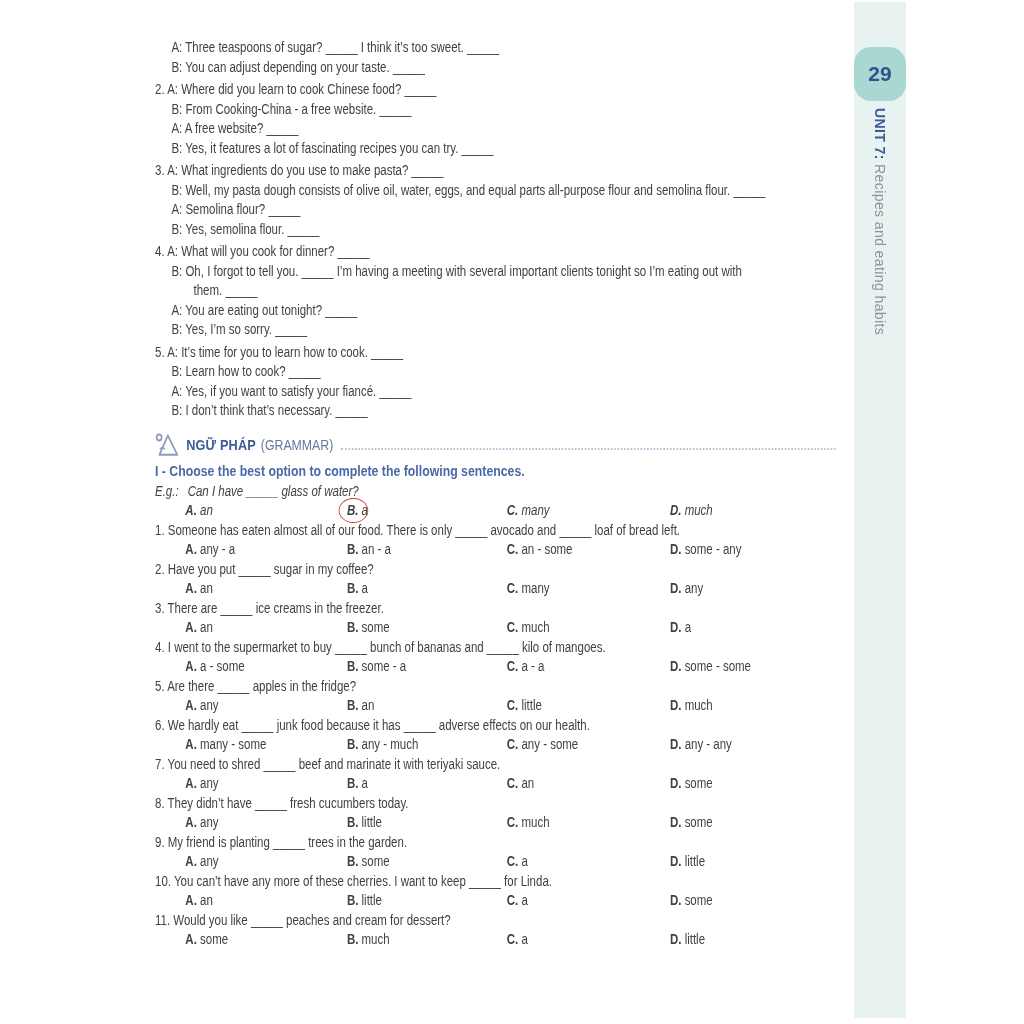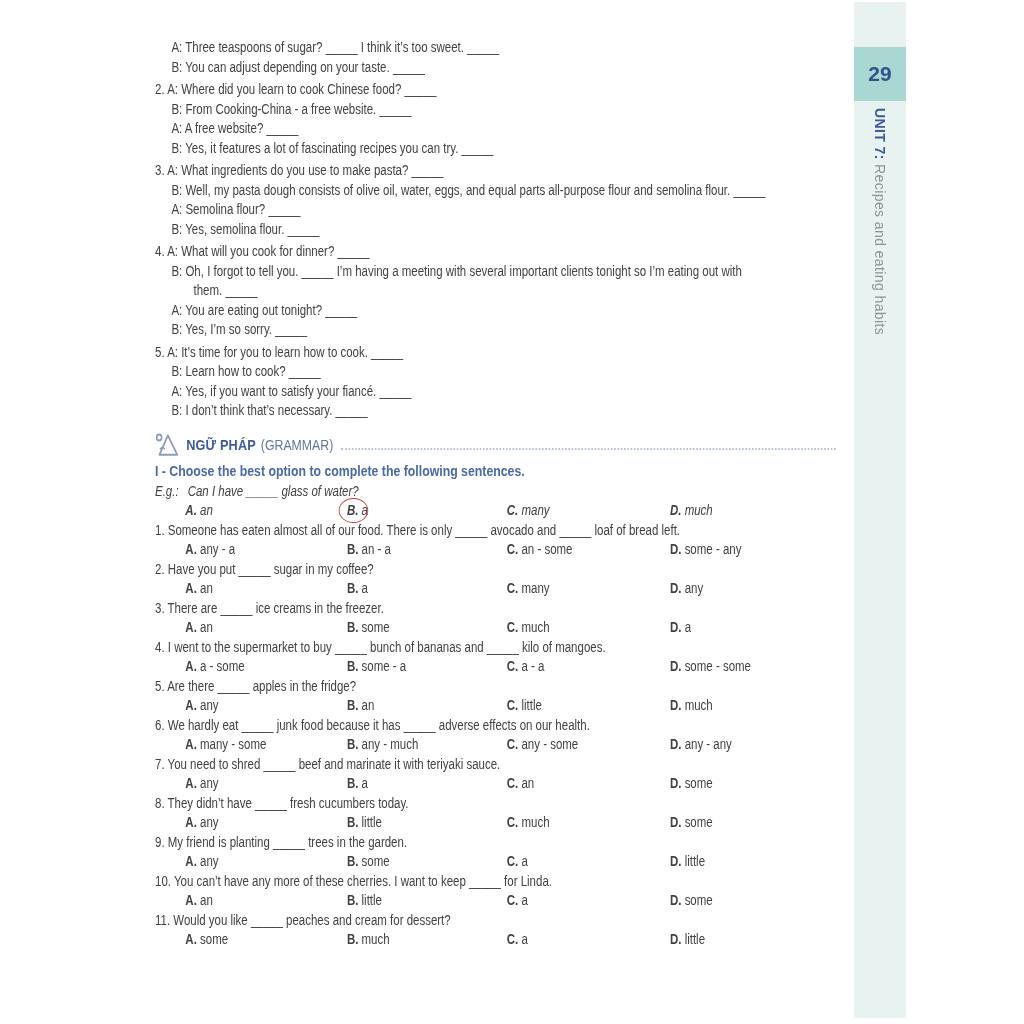--- a/index.html
+++ b/index.html
@@ -3,21 +3,21 @@
 <meta charset="utf-8">
 <style>
   html,body{margin:0;padding:0;width:1024px;height:1024px;background:#ffffff;}
   .page{position:relative;width:1024px;height:1024px;background:#ffffff;overflow:hidden;
         font-family:"Liberation Sans",sans-serif;color:#3f4243;}
 
   
   .strip{position:absolute;left:854px;top:2px;width:52px;height:1016px;background:#e8f3f1;}
   .pagenum{position:absolute;left:854px;top:47px;width:52px;height:54px;background:#a9d7d2;
            display:flex;align-items:center;justify-content:center;
-           font-weight:bold;font-size:21px;color:#31528d;}
+           font-weight:bold;font-size:21px;color:#31528d;border-radius:17px;}
   .unitlabel{position:absolute;left:854px;top:108px;width:52px;height:420px;
              display:flex;justify-content:center;}
   .unitlabel .vtext{writing-mode:vertical-rl;font-size:14px;letter-spacing:.4px;color:#8d9297;}
   .unitlabel .vtext b{color:#3a5a98;}
 
   
   .content{position:absolute;left:155px;top:38px;width:860px;
            transform:scaleX(.82);transform-origin:0 0;
            font-size:14px;line-height:19.5px;white-space:nowrap;}
 

